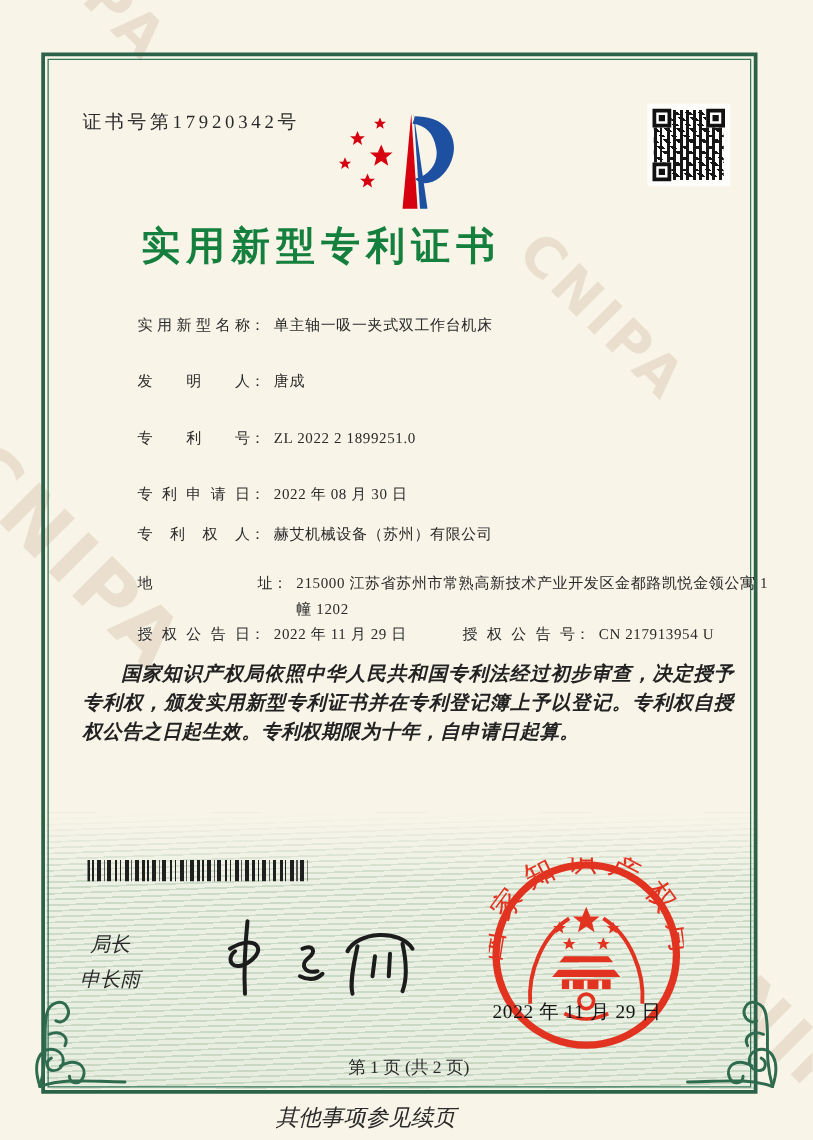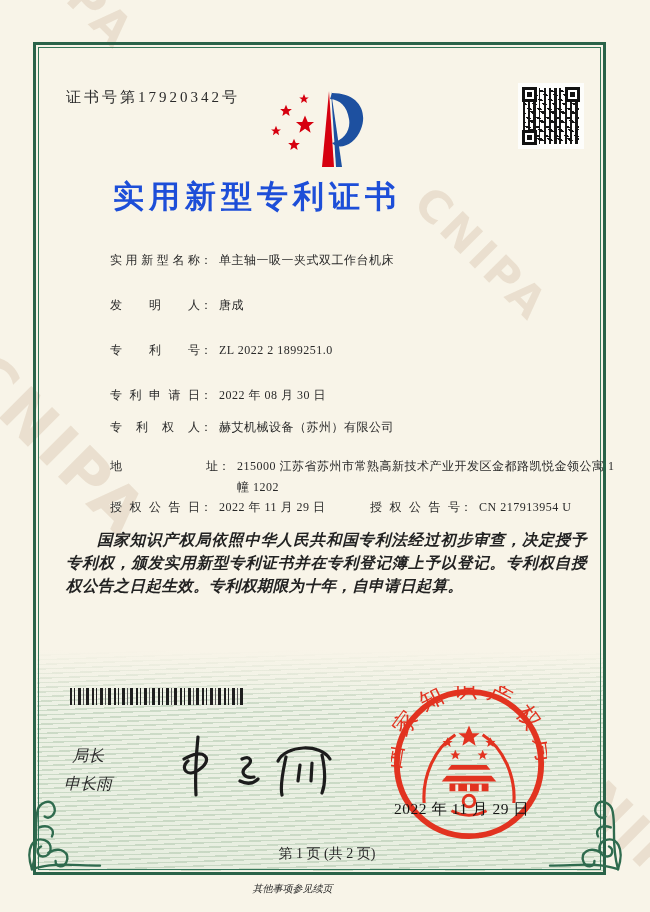--- a/index.html
+++ b/index.html
@@ -48,21 +48,21 @@
     background:
       repeating-linear-gradient(90deg,#161616 0 2.5px,transparent 2.5px 5px,#161616 5px 7px,transparent 7px 10.5px),
       repeating-linear-gradient(0deg,#fff 0 2.5px,transparent 2.5px 5.5px,#fff 5.5px 7px,transparent 7px 9px),
       repeating-linear-gradient(45deg,#161616 0 3px,transparent 3px 7px);
   }
   .finder{position:absolute;width:15px;height:15px;border:3px solid #111;background:#fff;box-sizing:border-box;}
   .finder::before{content:"";position:absolute;inset:2px;background:#111;}
   .f-tl{left:4px;top:4px;} .f-tr{right:4px;top:4px;} .f-bl{left:4px;bottom:4px;}
   .title{
     left:0;top:176px;width:514px;text-align:center;z-index:4;
-    font-size:31px;font-weight:700;letter-spacing:5px;color:#1d4ed8;
+    font-size:31px;font-weight:700;letter-spacing:5px;color:#15803d;
   }
   
   .frow{position:absolute;left:66px;right:48px;font-size:12px;line-height:21px;z-index:4;white-space:nowrap;margin-left:44px;}
   .flabel{display:inline-block;width:90px;text-align:justify;text-align-last:justify;vertical-align:top;}
   .flabel.wide{width:108px;}
   .colon{display:inline-block;vertical-align:top;}
   .fvalue{margin-left:7px;letter-spacing:0.5px;}
   .fvalue.block{display:inline-block;white-space:normal;width:388px;vertical-align:top;}
   .pair2{position:absolute;left:260px;top:0;}
   
@@ -81,21 +81,21 @@
   
   .sig-title{left:72px;top:746px;font-size:16px;font-style:italic;z-index:4;}
   .sig-name{left:64px;top:774px;font-size:16px;font-style:italic;z-index:4;}
   .signature{left:168px;top:727px;width:182px;height:74px;z-index:4;}
   
   .seal{left:391px;top:686px;width:156px;height:156px;z-index:4;}
   .seal-date{left:394px;top:799px;width:150px;font-size:15.5px;color:#151515;
     letter-spacing:0.5px;z-index:5;white-space:nowrap;}
   
   .page-info{left:33px;top:845px;width:588px;text-align:center;font-size:14px;z-index:4;}
-  .note{left:0px;top:882px;width:585px;text-align:center;font-size:10px;font-style:italic;z-index:4;font-family:Liberation Serif, serif;}
+  .note{left:0px;top:882px;width:585px;text-align:center;font-size:18px;font-style:italic;z-index:4;font-family:Liberation Serif, serif;}
 </style>
 </head>
 <body>
 
 <span class="wm" style="left:-22px;top:-48px;font-size:46px;">CNIPA</span>
 <span class="wm" style="left:398px;top:228px;font-size:44px;">CNIPA</span>
 <span class="wm" style="left:-58px;top:408px;font-size:62px;">CNIPA</span>
 <span class="wm" style="left:530px;top:800px;font-size:54px;">CNIPA</span>
 
 <div class="abs panel"></div>

